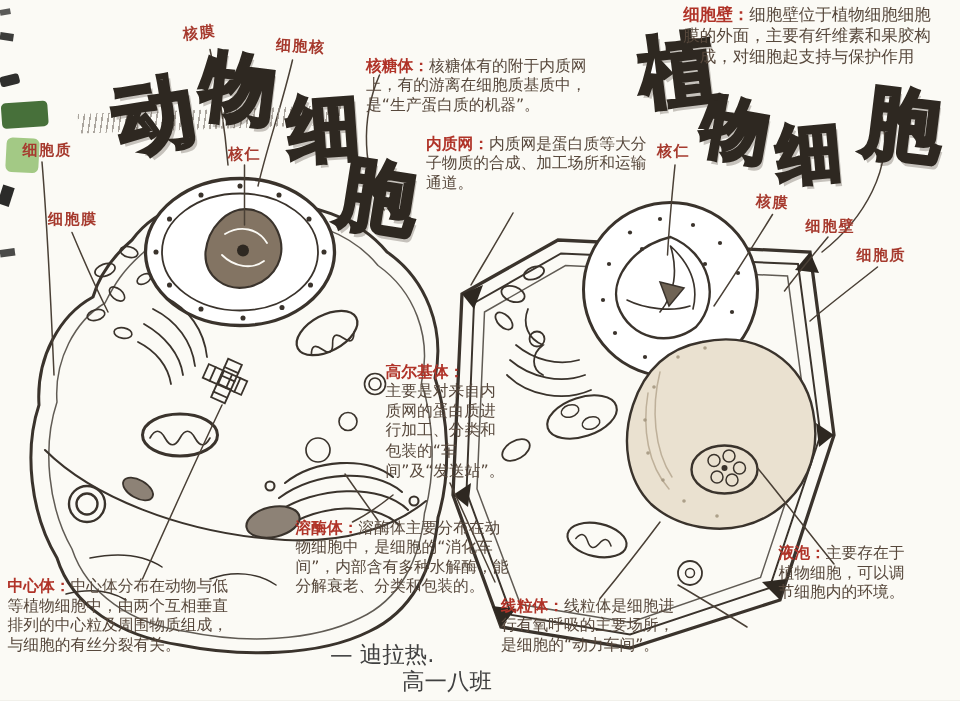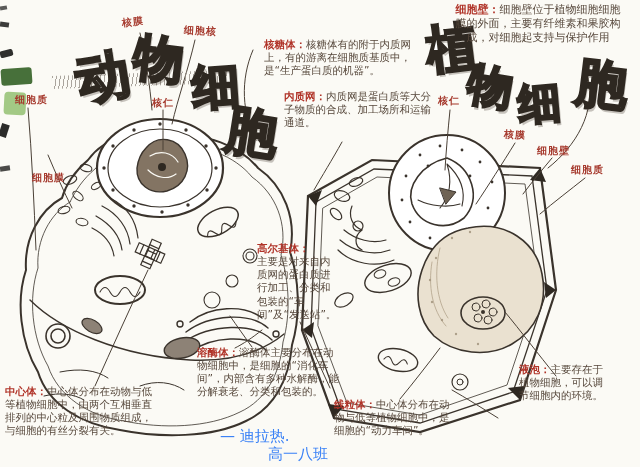--- a/index.html
+++ b/index.html
@@ -26,41 +26,41 @@
   .p1{left:468px;top:64px;font-size:45px;transform:rotate(10deg);}
   .p2{left:518px;top:82px;font-size:43px;transform:rotate(-5deg);}
   .p3{left:576px;top:58px;font-size:52px;transform:rotate(7deg);}
 
   
   .lbl{position:absolute;color:#a63a2e;font-size:10px;font-weight:bold;letter-spacing:1px;white-space:nowrap;}
   .la0{left:122px;top:15px;transform:rotate(-6deg);}
   .la1{left:184px;top:24px;transform:rotate(3deg);}
   .la2{left:152px;top:96px;}
   .la3{left:15px;top:93px;}
-  .la4{left:32px;top:139px;margin-top:32px;}
+  .la4{left:32px;top:139px;}
   .lp0{left:438px;top:94px;}
   .lp1{left:504px;top:128px;transform:rotate(4deg);}
   .lp2{left:537px;top:144px;}
   .lp3{left:571px;top:163px;}
 
   
   .ann{position:absolute;font-size:10.5px;line-height:1.25;color:#57483c;}
   .ann .term{color:#b03328;font-weight:bold;}
-  .ann-ribosome{left:244px;top:38px;width:152px;margin-left:20px;}
+  .ann-ribosome{left:244px;top:38px;width:152px;}
   .ann-er{left:284px;top:90px;width:152px;}
   .ann-cellwall{left:452px;top:3px;width:172px;font-size:11px;text-align:center;}
   .ann-golgi{left:257px;top:242px;width:82px;}
   .ann-golgi .term{display:block;}
   .ann-lysosome{left:197px;top:346px;width:146px;}
   .ann-centrosome{left:5px;top:385px;width:152px;}
   .ann-mitochondria{left:334px;top:398px;width:122px;}
   .ann-vacuole{left:519px;top:363px;width:88px;}
   .ann-chloroplast{left:464px;top:416px;width:154px;}
 
-  .signature{position:absolute;left:220px;top:427px;color:#3b82f6;font-size:15px;line-height:1.2;}
+  .signature{position:absolute;left:220px;top:427px;color:#404040;font-size:15px;line-height:1.2;}
   .signature .s2{margin-left:48px;}
 
   
   .deco{position:absolute;}
   .mark1{left:0;top:6px;width:7px;height:4px;background:#5a5a58;transform:rotate(-10deg);}
   .mark2{left:0;top:22px;width:9px;height:5px;background:#3c3c3a;transform:rotate(8deg);}
   .mark3{left:0;top:50px;width:13px;height:7px;background:#2f2f2d;border-radius:2px;transform:rotate(-14deg);}
   .green-dark{left:1px;top:68px;width:31px;height:17px;background:#47703a;border-radius:3px;transform:rotate(-4deg);}
   .green-light{left:4px;top:92px;width:22px;height:23px;background:#a3c985;border-radius:4px;transform:rotate(3deg);}
   .mark4{left:0;top:124px;width:8px;height:13px;background:#2b2b29;transform:rotate(18deg);}
@@ -306,21 +306,21 @@
   <div class="ann ann-golgi">
     <span class="term">高尔基体：</span><span>主要是对来自内质网的蛋白质进行加工、分类和包装的“车间”及“发送站”。</span>
   </div>
   <div class="ann ann-lysosome">
     <span class="term">溶酶体：</span><span>溶酶体主要分布在动物细胞中，是细胞的“消化车间”，内部含有多种水解酶，能分解衰老、分类和包装的。</span>
   </div>
   <div class="ann ann-centrosome">
     <span class="term">中心体：</span><span>中心体分布在动物与低等植物细胞中，由两个互相垂直排列的中心粒及周围物质组成，与细胞的有丝分裂有关。</span>
   </div>
   <div class="ann ann-mitochondria">
-    <span class="term">线粒体：</span><span>中心体分布在动物与低等植物细胞中，是细胞的“动力车间”。</span>
+    <span class="term">线粒体：</span><span>线粒体是细胞进行有氧呼吸的主要场所，是细胞的“动力车间”。</span>
   </div>
   <div class="ann ann-vacuole">
     <span class="term">液泡：</span><span>主要存在于植物细胞，可以调节细胞内的环境。</span>
   </div>
 
   <div class="signature">
     <div class="s1">— 迪拉热.</div>
     <div class="s2">高一八班</div>
   </div>
 

